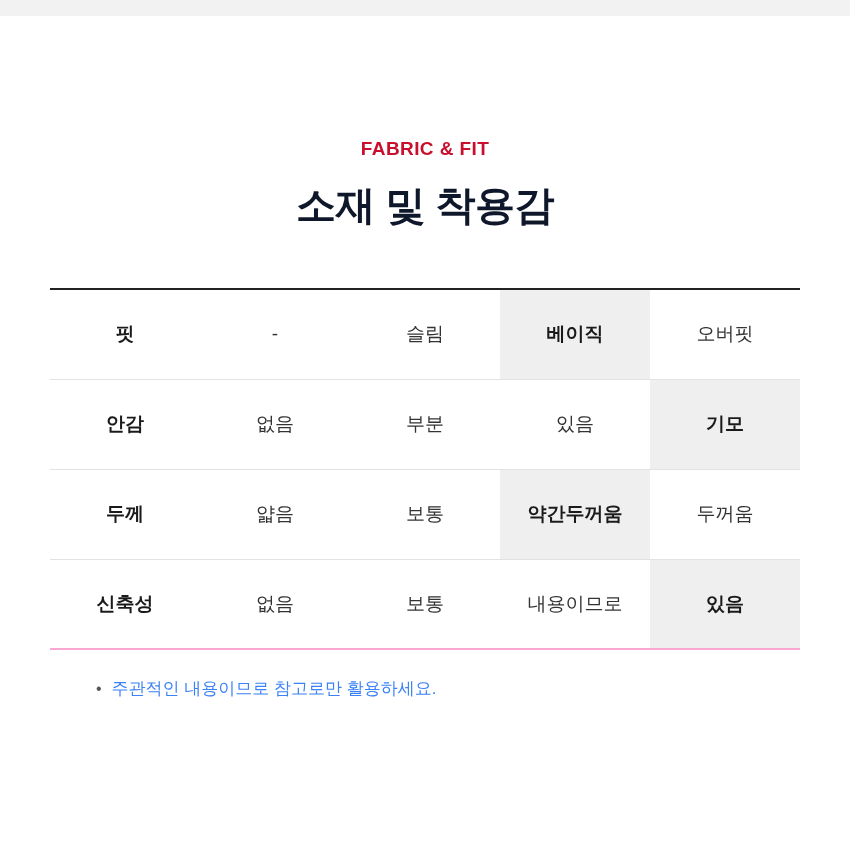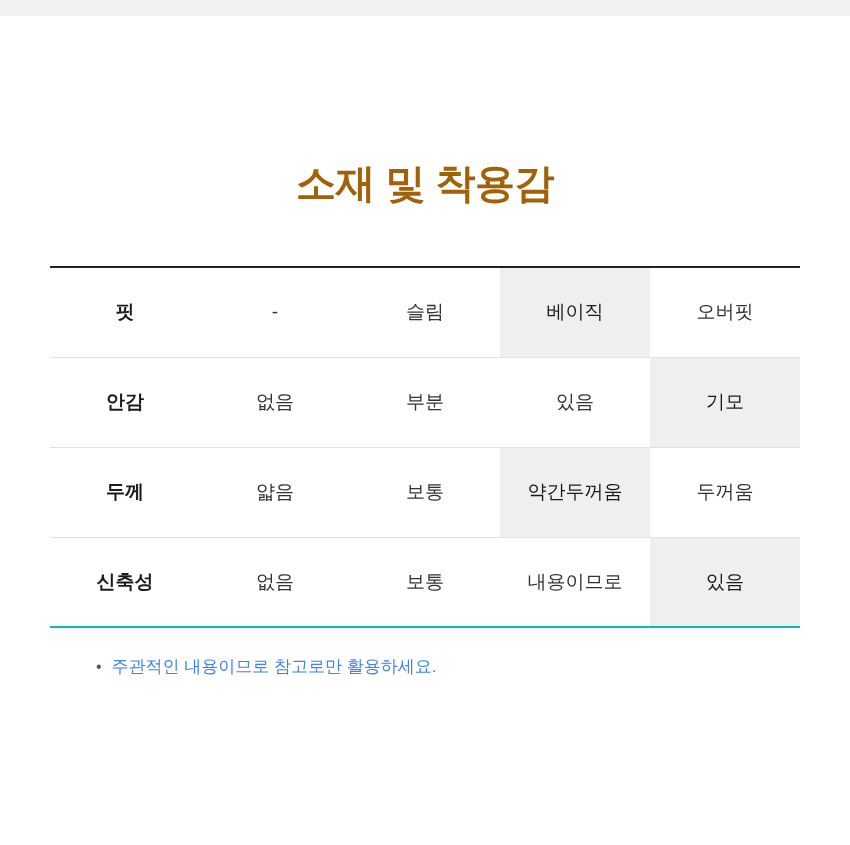--- a/index.html
+++ b/index.html
@@ -28,21 +28,21 @@
     padding-top: 122px;
   }
   .eyebrow {
     color: #c8102e;
     font-size: 19px;
     font-weight: bold;
     letter-spacing: 0.4px;
     margin: 0;
   }
   .title {
-    color: #a16207;
+    color: #0f172a;
     font-size: 40px;
     font-weight: bold;
     letter-spacing: -0.5px;
     margin: 18px 0 0 0;
   }
   .table-wrap {
     margin: 55px auto 0 auto;
     width: 750px;
   }
   table.spec {
@@ -58,31 +58,32 @@
     vertical-align: middle;
     font-size: 19px;
     color: #333333;
     border-bottom: 1px solid #e2e2e2;
     padding: 0;
   }
   table.spec tr:first-child td {
     border-top: 2px solid #222222;
   }
   table.spec tr:last-child td {
-    border-bottom: 2px solid #14b8a6;
+    border-bottom: 2px solid #f9a8d4;
   }
   table.spec td.label {
     font-weight: bold;
     color: #1a1a1a;
     font-size: 19px;
     width: 150px;
   }
   table.spec td.sel {
     background: #efefef;
     color: #1a1a1a;
+    font-weight: bold;
   }
   .note {
     margin: 28px 0 0 46px;
     display: flex;
     align-items: flex-start;
     gap: 10px;
   }
   .note .dot {
     color: #555555;
     font-size: 16px;
@@ -95,20 +96,21 @@
   }
 </style>
 </head>
 <body>
 
 <div class="top-strip"></div>
 
 <div class="page">
 
   <div class="header">
+    <p class="eyebrow">FABRIC &amp; FIT</p>
     <h1 class="title">소재 및 착용감</h1>
   </div>
 
   <div class="table-wrap">
     <table class="spec">
       <tbody>
         <tr>
           <td class="label">핏</td>
           <td>-</td>
           <td>슬림</td>

